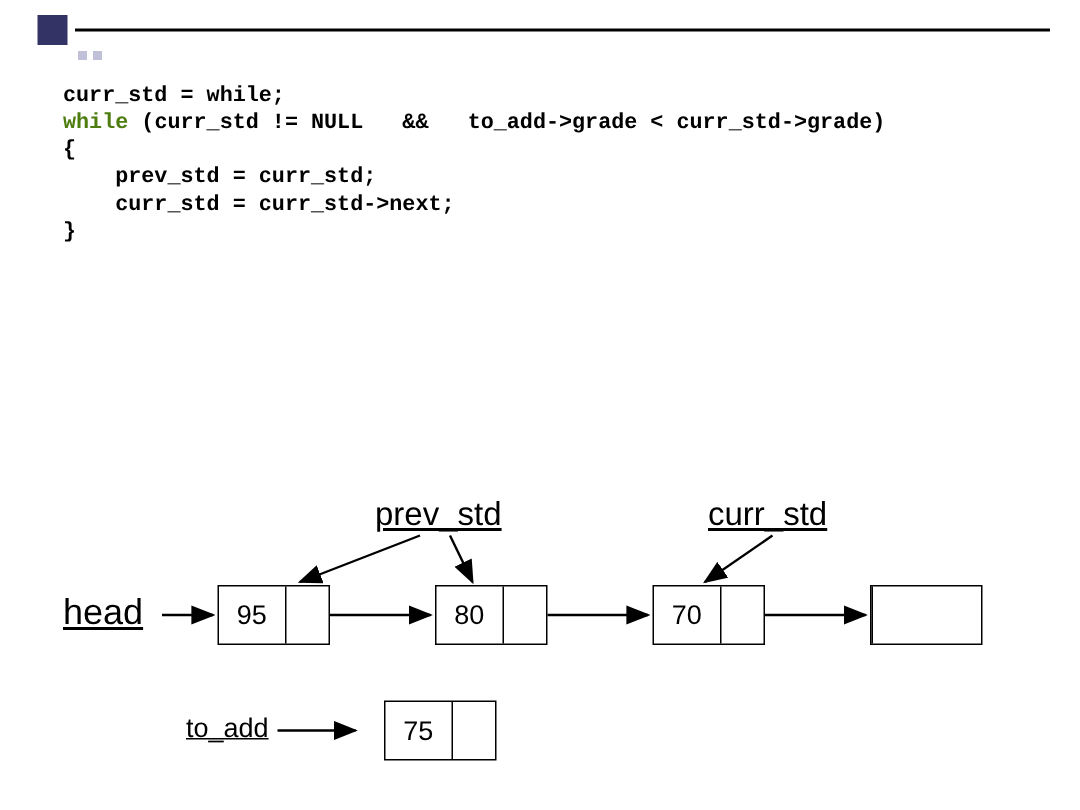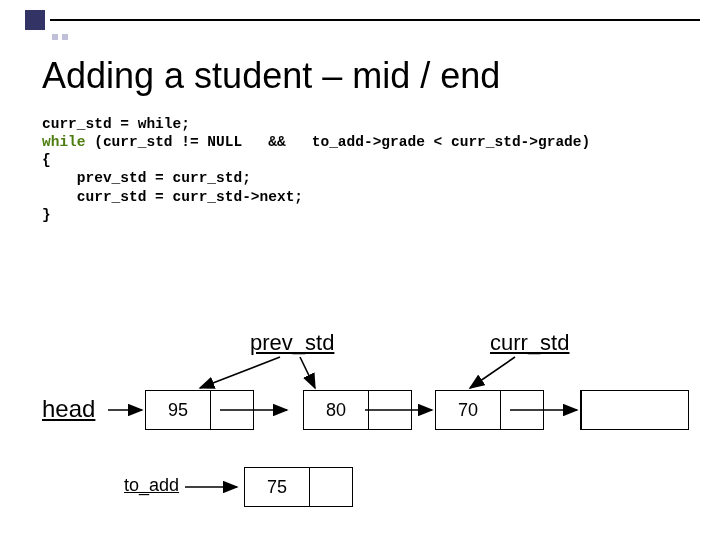--- a/index.html
+++ b/index.html
@@ -66,63 +66,62 @@
   }
   .kw { color: #4d7c0f; }
   .code-block2 { margin-top: 14px; }
   .label {
     font-family: Arial, sans-serif;
     font-size: 22px;
     position: absolute;
     text-decoration: underline;
   }
   .lbl-prev { top: 330px; left: 250px; }
-  .lbl-curr { top: 330px; left: 490px; }
+  .lbl-curr { top: 330px; left: 472px; }
   .lbl-head { top: 395px; left: 42px; font-size: 24px; }
   .lbl-toadd { top: 475px; left: 124px; font-size: 18px; }
   .node {
     position: absolute;
-    width: 109px;
+    width: 75px;
     height: 40px;
     border: 1.5px solid #000;
     display: flex;
   }
   .node-val {
     width: 60%;
     display: flex;
     align-items: center;
     justify-content: center;
     font-size: 18px;
   }
   .node-ptr {
     width: 40%;
     border-left: 1.5px solid #000;
   }
   .n1 { top: 390px; left: 145px; }
-  .n2 { top: 390px; left: 290px; margin-left: 13px; }
+  .n2 { top: 390px; left: 290px; }
   .n3 { top: 390px; left: 435px; }
   .n4 { top: 390px; left: 580px; }
-  .nadd { top: 467px; left: 244px; justify-content: space-between; }
+  .nadd { top: 467px; left: 256px; justify-content: space-between; }
   svg.overlay {
     position: absolute;
     top: 0; left: 0;
     width: 720px; height: 540px;
     pointer-events: none;
   }
 </style>
 </head>
 <body>
 
 <div class="accent-bar"></div>
 <div class="rule"></div>
 <div class="accent-small1"></div>
 <div class="accent-small2"></div>
 
 <div class="slide">
-  <h1 class="title">Adding a student – mid / end</h1>
 
   <div class="code"><span>curr_std = while;</span>
 <span class="kw">while</span><span> (curr_std != NULL   &amp;&amp;   to_add-&gt;grade &lt; curr_std-&gt;grade)</span>
 <span>{</span>
 <span>    prev_std = curr_std;</span>
 <span>    curr_std = curr_std-&gt;next;</span>
 <span>}</span></div>
 
 </div>
 

